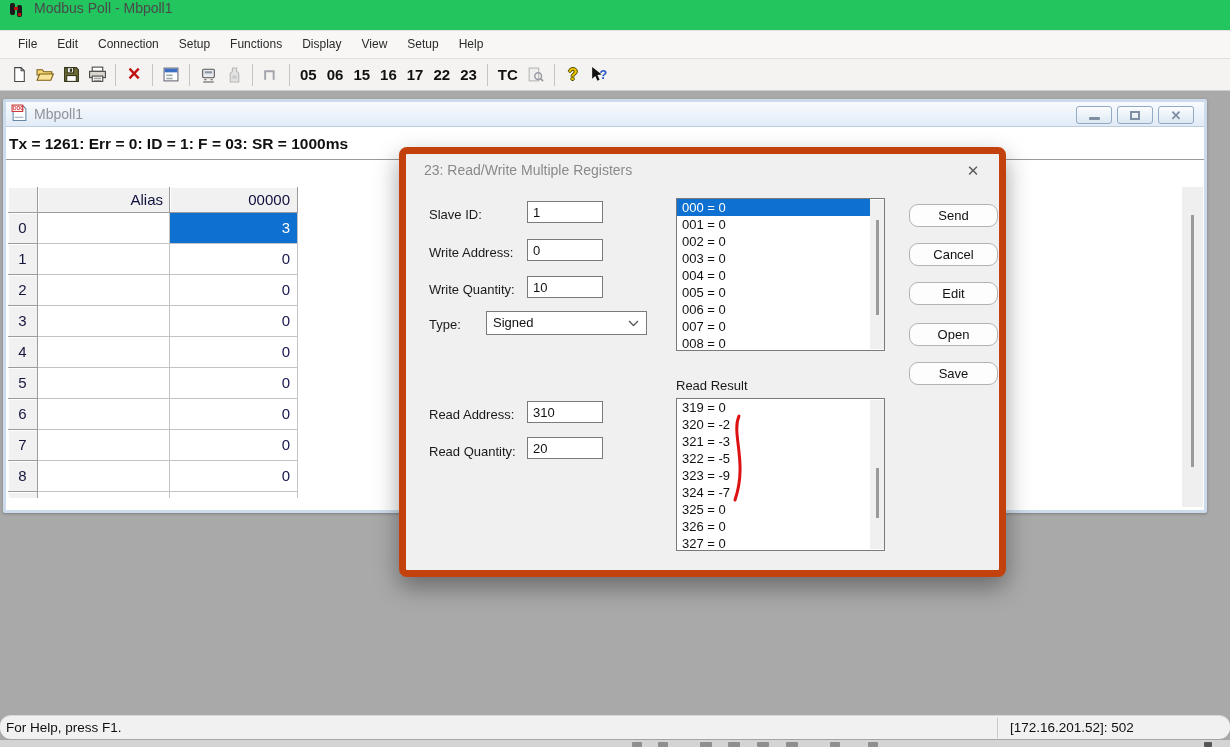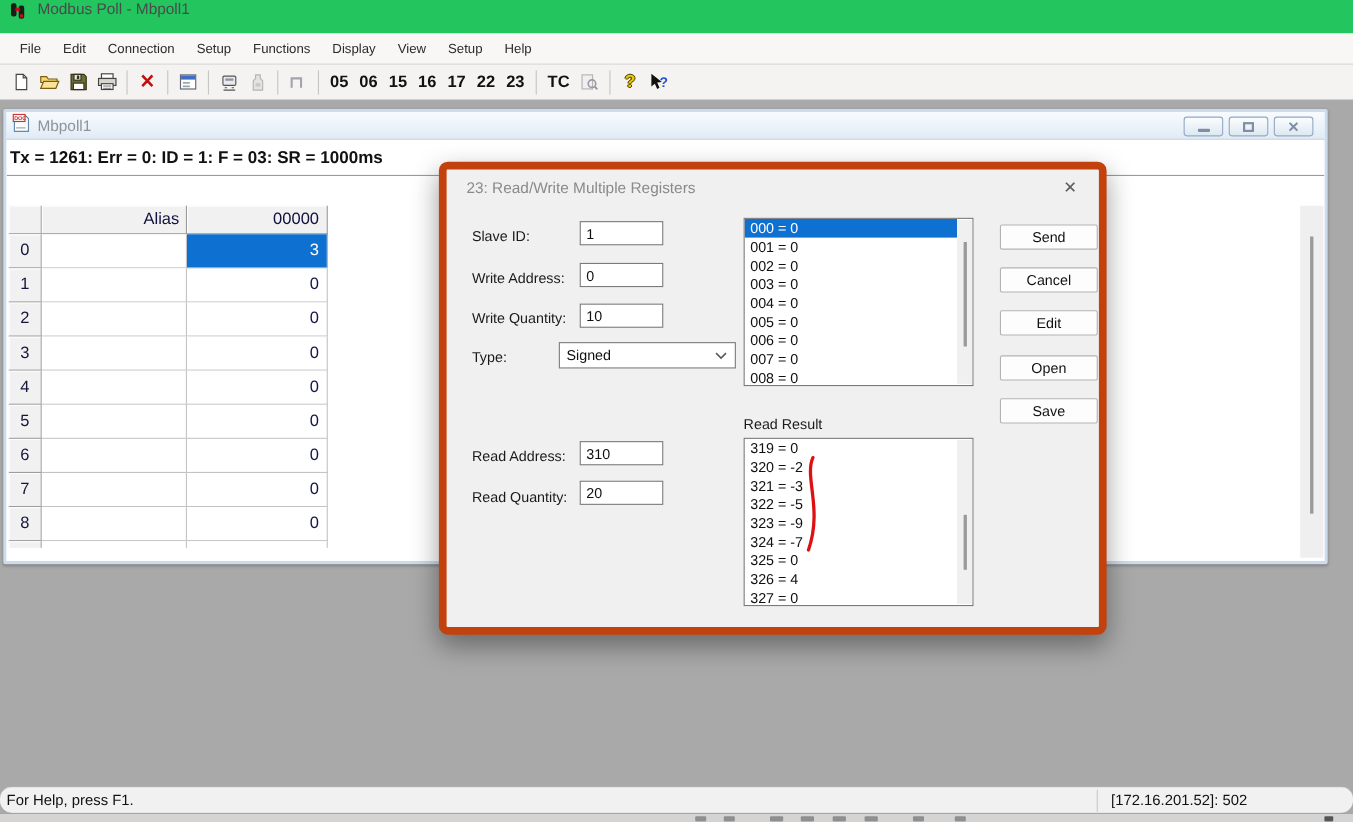--- a/index.html
+++ b/index.html
@@ -65,32 +65,32 @@
   
   .dialog { position:absolute; left:399px; top:56px; width:607px; height:430px; background:#f0f0f0;
             border:7px solid #c2410c; border-radius:8px;
             box-shadow:0 10px 24px rgba(0,0,0,.38); }
   .dlg-title { position:absolute; left:18px; top:0; height:33px; line-height:33px; font-size:14px; color:#8a8a8a; }
   .dlg-close { position:absolute; right:16px; top:7px; font-size:15px; color:#5a5a5a; width:20px; height:20px;
                text-align:center; line-height:20px; }
   .fld-label { position:absolute; left:23px; font-size:13px; color:#1a1a1a; height:22px; line-height:22px; }
   .fld-input { position:absolute; left:121px; width:76px; height:22px; border:1px solid #7a7a7a;
                background:#fff; font-family:"Liberation Sans",sans-serif; font-size:13px; padding-left:5px; color:#111; }
-  .dd { position:absolute; left:102px; top:157px; width:161px; height:24px; border:1px solid #7a7a7a;
+  .dd { position:absolute; left:80px; top:157px; width:161px; height:24px; border:1px solid #7a7a7a;
         background:#fff; font-size:13px; line-height:22px; padding-left:6px; color:#111; }
   .dd svg { position:absolute; right:7px; top:8px; }
   .listbox { position:absolute; left:270px; width:209px; height:153px; border:1px solid #7a7a7a;
              background:#fff; font-size:13px; overflow:hidden; }
   .li { height:17px; line-height:17px; padding-left:5px; color:#111; white-space:nowrap; }
   .li.sel { width:calc(100% - 14px); }
   .list-sb { position:absolute; right:0; top:1px; bottom:1px; width:14px; background:#f0f0f0; }
   .list-sb .thumb { position:absolute; left:6px; width:3px; background:#9a9a9a; }
   .read-label { position:absolute; left:270px; top:224px; font-size:13px; color:#1a1a1a; }
   .dbtn { position:absolute; left:503px; width:89px; height:23px; background:#fdfdfd;
-          border:1px solid #b3b3b3; border-radius:2px; font-family:"Liberation Sans",sans-serif;
+          border:1px solid #b3b3b3; border-radius:9px; font-family:"Liberation Sans",sans-serif;
           font-size:13px; color:#111; text-align:center; line-height:21px; }
   .annotation { position:absolute; left:312px; top:256px; pointer-events:none; }
 
   
   .statusbar { position:absolute; left:0; top:715px; width:100%; height:24px; background:#f1f1f1;
                border-top:1px solid #d8d8d8;border-radius:11px; }
   .sb-left { position:absolute; left:6px; top:0; line-height:23px; font-size:13.5px; color:#111; }
   .sb-sep { position:absolute; left:997px; top:2px; width:1px; height:20px; background:#c9c9c9; }
   .sb-right { position:absolute; left:1010px; top:0; line-height:23px; font-size:13.5px; color:#111; }
   .taskstrip { position:absolute; left:0; top:739px; width:100%; height:8px; background:#d6d4d2;
@@ -351,21 +351,21 @@
       <div class="read-label">Read Result</div>
 
       <div class="listbox" style="top:244px">
         <div class="li">319 = 0</div>
         <div class="li">320 = -2</div>
         <div class="li">321 = -3</div>
         <div class="li">322 = -5</div>
         <div class="li">323 = -9</div>
         <div class="li">324 = -7</div>
         <div class="li">325 = 0</div>
-        <div class="li">326 = 4</div>
+        <div class="li">326 = 0</div>
         <div class="li">327 = 0</div>
         <div class="list-sb">
             <div class="thumb" style="top:68px;height:50px"></div>
           </div>
       </div>
 
       <svg class="annotation" width="46" height="102" viewBox="0 0 46 102">
         <path d="M21 6 C 13 24 30 52 17 90" fill="none" stroke="#dd1111" stroke-width="3" stroke-linecap="round"></path>
       </svg>
 

